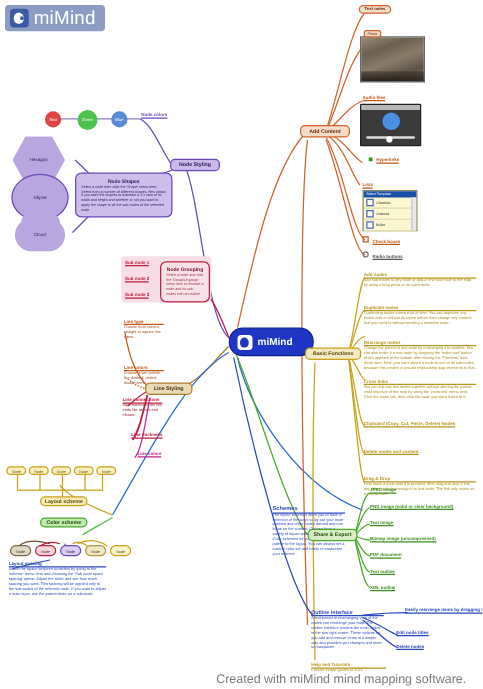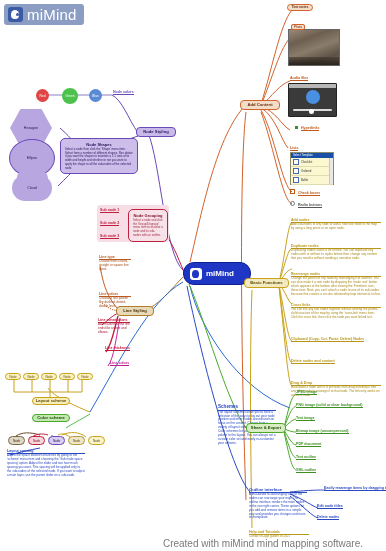--- a/index.html
+++ b/index.html
@@ -98,21 +98,21 @@
      width:14px;height:14px;border-radius:50%;background:#4a90e2;}
   .player .bar{position:absolute;left:4px;right:4px;bottom:5px;height:2px;background:#dcdcdc;border-radius:1px;}
   .player .knob{position:absolute;left:42%;bottom:2.5px;width:5px;height:5px;border-radius:50%;background:#fff;}
   .dlg{position:absolute;background:#fbf7d0;border:1px solid #8a8a6a;}
   .dlg .tb{height:5px;background:#1a4fa8;color:#fff;font-size:2.8px;padding-left:2px;line-height:5px;}
   .dlg .row{height:8px;border-bottom:1px solid #e0dcae;display:flex;align-items:center;gap:2px;padding-left:2px;}
   .dlg .cb{width:4px;height:4px;border:1px solid #4a6ab0;background:#fff;flex:none;}
   .dlg .lb{font-size:2.8px;color:#333;}
   .dlg .sb{position:absolute;right:0;top:5px;bottom:0;width:3px;background:#e8e8e8;border-left:1px solid #c8c8c8;}
 
-  .footer{position:absolute;right:23px;bottom:2px;font-size:10px;color:#7a7a7a;margin-left:24px;}
+  .footer{position:absolute;right:13px;bottom:2px;font-size:10px;color:#7a7a7a;margin-left:24px;}
 </style>
 </head>
 <body>
 
 <div id="canvas">
 
   <svg class="links" viewBox="0 0 386 551">
     <g fill="none" stroke-width="1">
 
       <path d="M183,270 C165,255 160,160 148,133" stroke="#6b49b8"></path>

